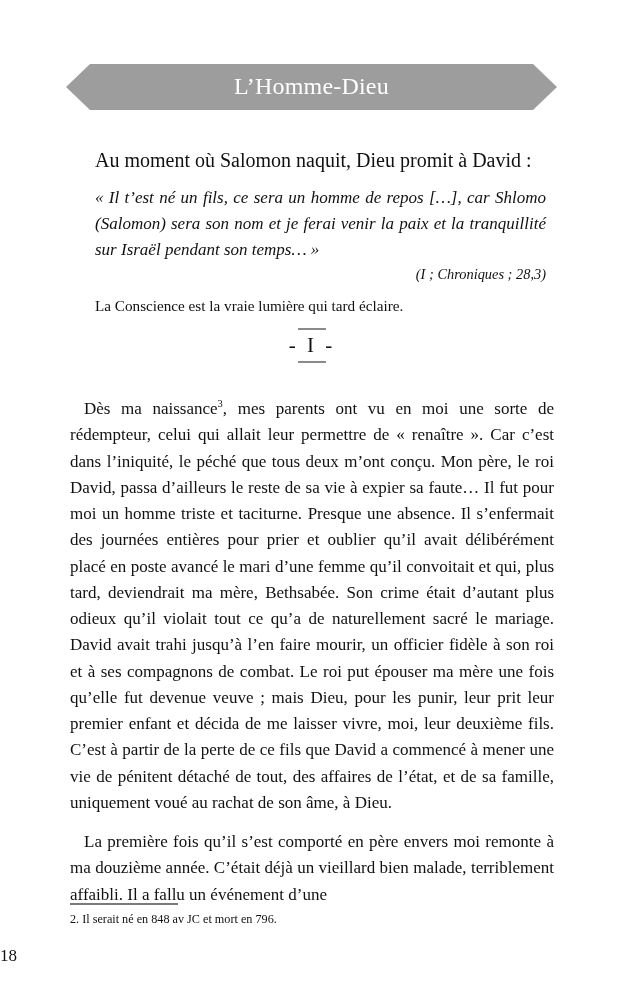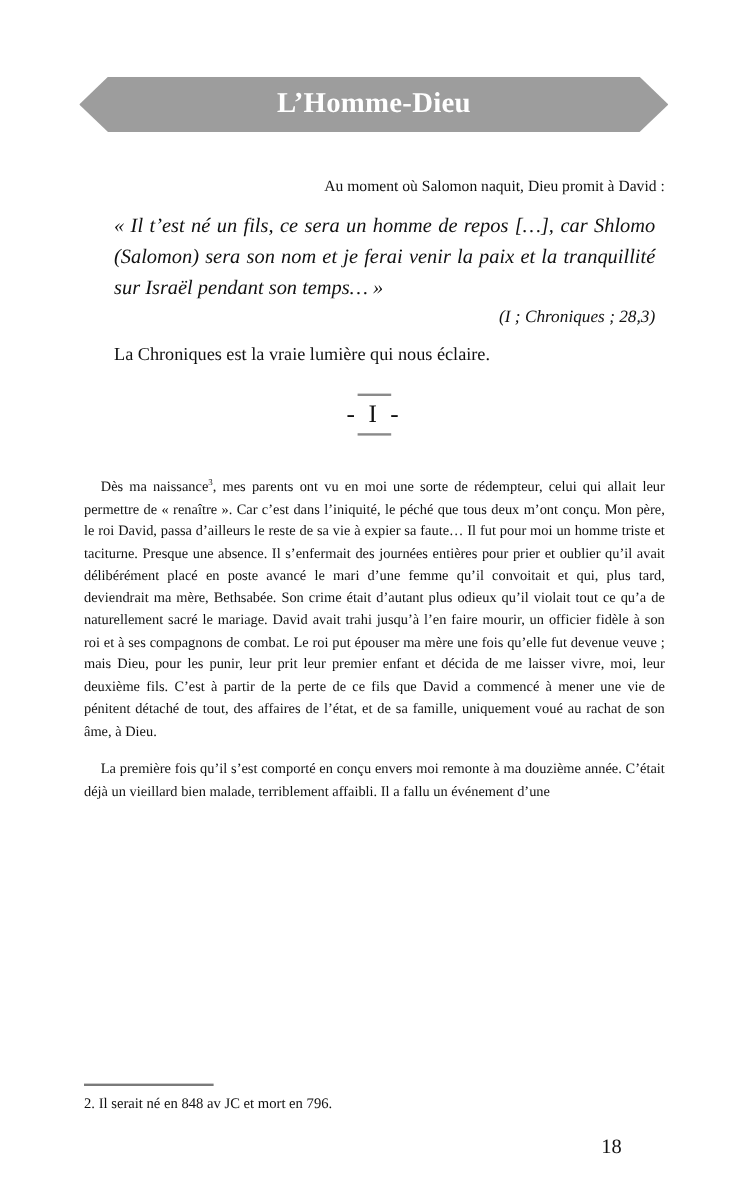--- a/index.html
+++ b/index.html
@@ -39,41 +39,40 @@
     clip-path: polygon(0% 50%, 24px 0%, calc(100% - 24px) 0%, 100% 50%, calc(100% - 24px) 100%, 24px 100%);
   }
   .title-text {
     position: absolute;
     inset: 0;
     display: flex;
     align-items: center;
     justify-content: center;
     color: #ffffff;
     font-size: 24px;
-    font-weight: bold;
+    font-weight: normal;
     letter-spacing: 0.2px;
     line-height: 1;
     padding-bottom: 2px;
     box-sizing: border-box;
   }
 
   
   .content {
     position: absolute;
     left: 70px;
     top: 146px;
     width: 484px;
   }
 
   .intro-line {
-    font-size: 13px;
+    font-size: 20px;
     line-height: 1.45;
     margin: 0 0 10px 0;
     padding-left: 25px;
-    text-align: right;
   }
 
   .quote-block {
     font-style: italic;
     font-size: 17px;
     line-height: 1.52;
     margin: 0 0 2px 0;
     padding-left: 25px;
     padding-right: 8px;
     text-align: justify;
@@ -119,21 +118,21 @@
   }
 
   
   .body-text {
     position: absolute;
     left: 0;
     top: 250px;
     width: 484px;
   }
   .body-par {
-    font-size: 12px;
+    font-size: 17px;
     line-height: 1.545;
     text-align: justify;
     text-indent: 14px;
     margin: 0 0 13px 0;
     -webkit-hyphens: none;
     hyphens: none;
   }
   .body-par:last-child { margin-bottom: 0; }
   .body-par sup {
     font-size: 0.62em;
@@ -159,21 +158,21 @@
     line-height: 1.35;
     margin: 0;
   }
 
   
   .page-number {
     position: absolute;
     left: 0;
     top: 947px;
     width: 518px;
-    text-align: right;
+    text-align: left;
     font-size: 17px;
     line-height: 1;
   }
 </style>
 </head>
 <body>
 
 <div class="page">
 
   <div class="title-banner-wrap">
@@ -182,31 +181,31 @@
   </div>
 
   <div class="content">
 
     <p class="intro-line">Au moment où Salomon naquit, Dieu promit à David :</p>
 
     <p class="quote-block">« Il t’est né un fils, ce sera un homme de repos […], car  Shlomo (Salomon) sera son nom et je ferai venir la paix et la tranquillité sur Israël pendant son temps… »</p>
 
     <p class="citation">(I ; Chroniques ; 28,3)</p>
 
-    <p class="conscience-line">La Chroniques est la vraie lumière qui nous éclaire.</p>
+    <p class="conscience-line">La Conscience est la vraie lumière qui tard éclaire.</p>
 
     <div class="section-mark">
       <div class="section-rule top"></div>
       <div class="section-numeral">- I -</div>
       <div class="section-rule bottom"></div>
     </div>
 
     <div class="body-text">
       <p class="body-par"><span>Dès ma naissance</span><sup>3</sup><span>, mes parents ont vu en moi une sorte de rédempteur, celui qui allait leur permettre de « renaître ». Car c’est dans l’iniquité, le péché que tous deux m’ont conçu. Mon père, le roi David, passa d’ailleurs le reste de sa vie à expier sa faute… Il fut pour moi un homme triste et taciturne. Presque une absence. Il s’enfermait des journées entières pour prier et oublier qu’il avait délibérément placé en poste avancé le mari d’une femme qu’il convoitait et qui, plus tard, deviendrait ma mère, Bethsabée. Son crime était d’autant plus odieux qu’il violait tout ce qu’a de naturellement sacré le mariage. David avait trahi jusqu’à l’en faire mourir, un officier fidèle à son roi et à ses compagnons de combat. Le roi put épouser ma mère une fois qu’elle fut devenue veuve ; mais Dieu, pour les punir, leur prit leur premier enfant et décida de me laisser vivre, moi, leur deuxième fils. C’est à partir de la perte de ce fils que David a commencé à mener une vie de pénitent détaché de tout, des affaires de l’état, et de sa famille, uniquement voué au rachat de son âme, à Dieu.</span></p>
-      <p class="body-par">La première fois qu’il s’est comporté en conçu envers moi remonte à ma douzième année. C’était déjà un vieillard bien malade, terriblement affaibli. Il a fallu un événement d’une</p>
+      <p class="body-par">La première fois qu’il s’est comporté en père envers moi remonte à ma douzième année. C’était déjà un vieillard bien malade, terriblement affaibli. Il a fallu un événement d’une</p>
     </div>
 
   </div>
 
   <div class="footnote">
     <div class="footnote-rule"></div>
     <p class="footnote-text">2. Il serait né en 848 av JC et mort en 796.</p>
   </div>
 
   <div class="page-number">18</div>

